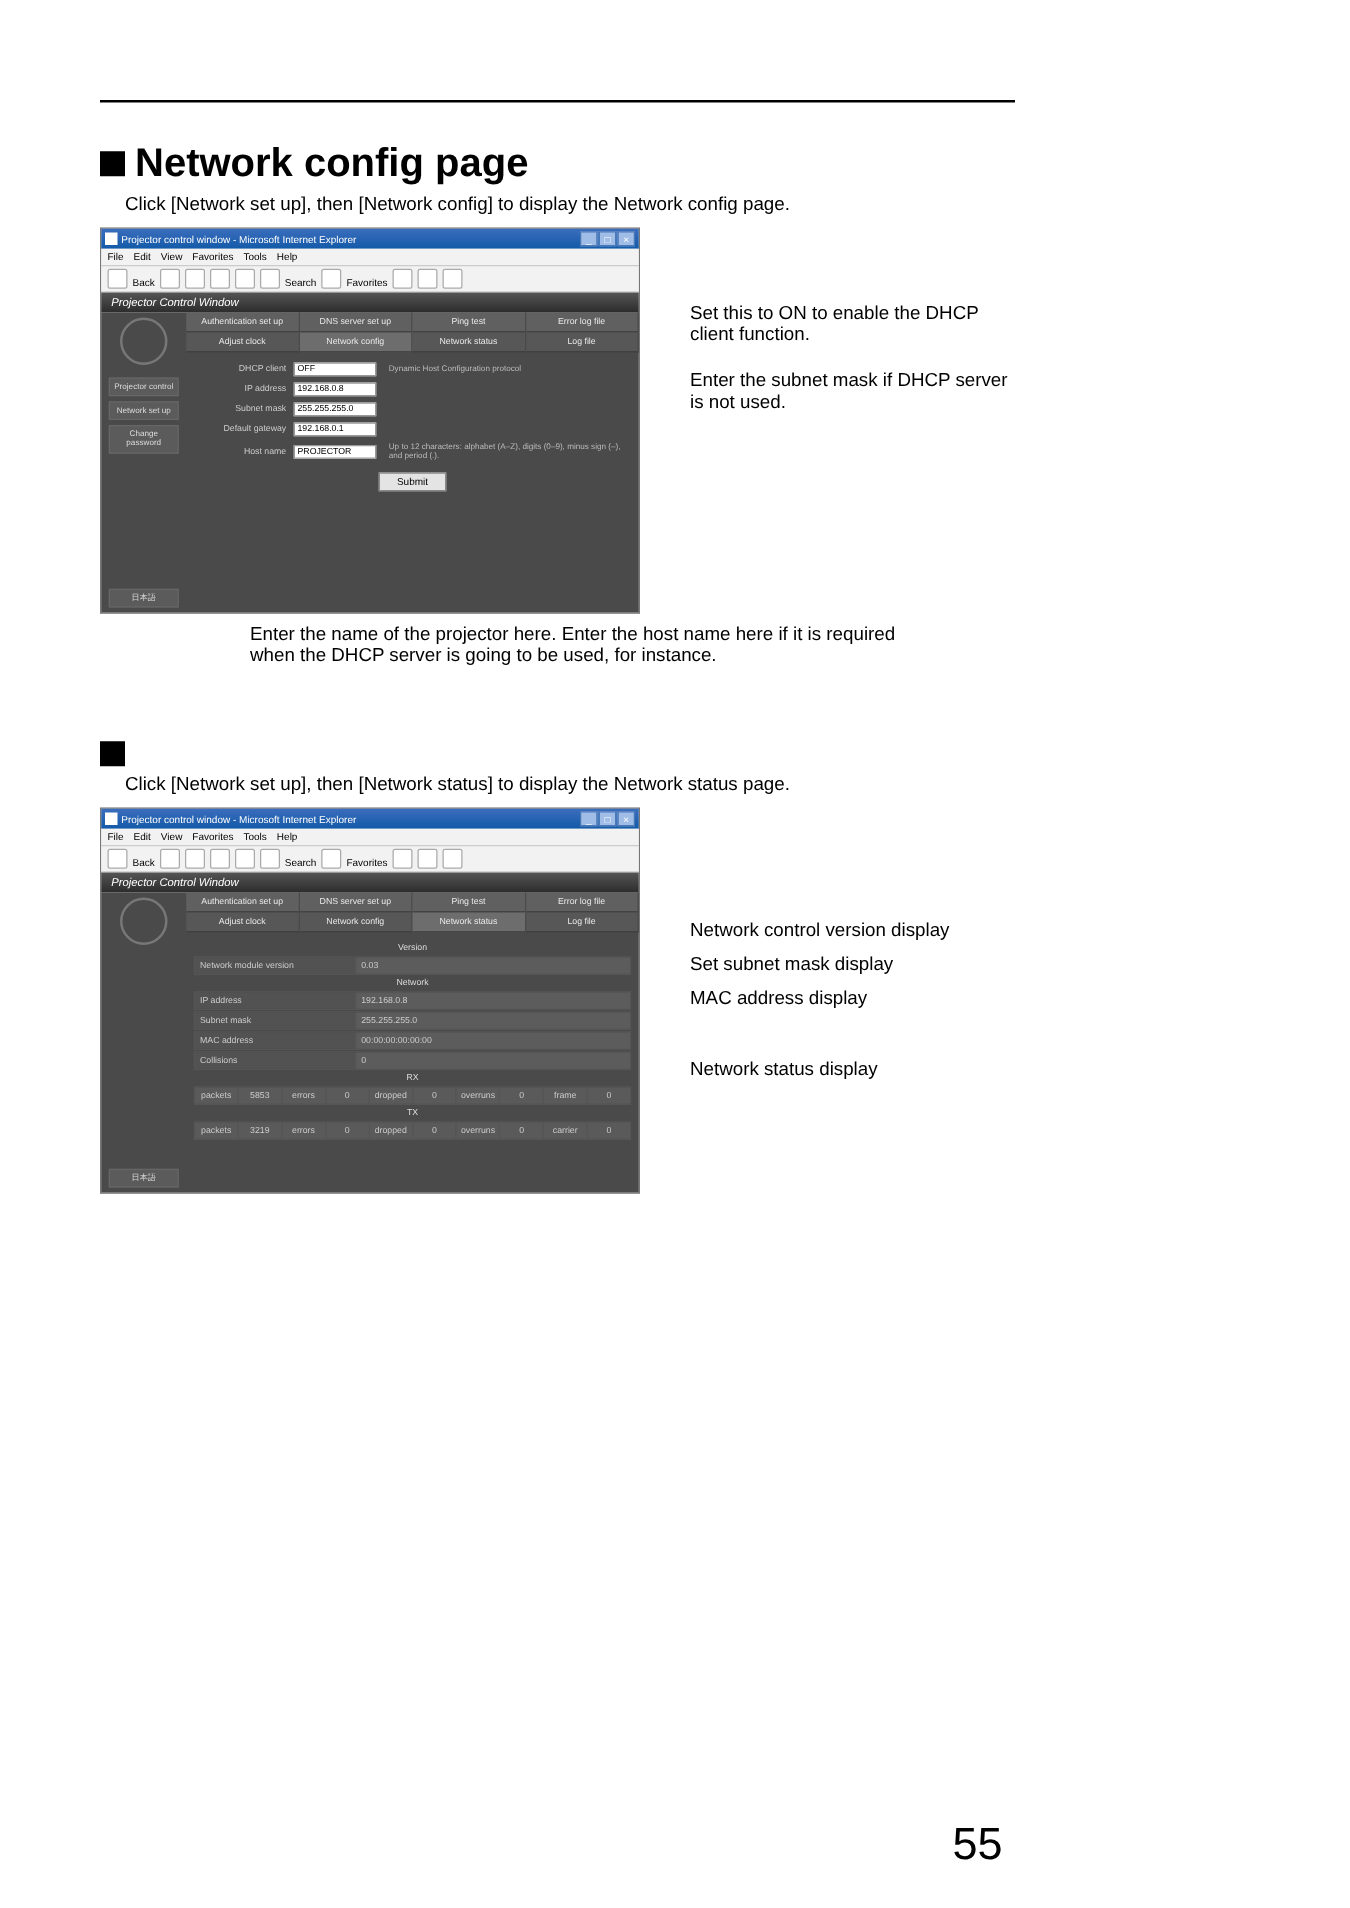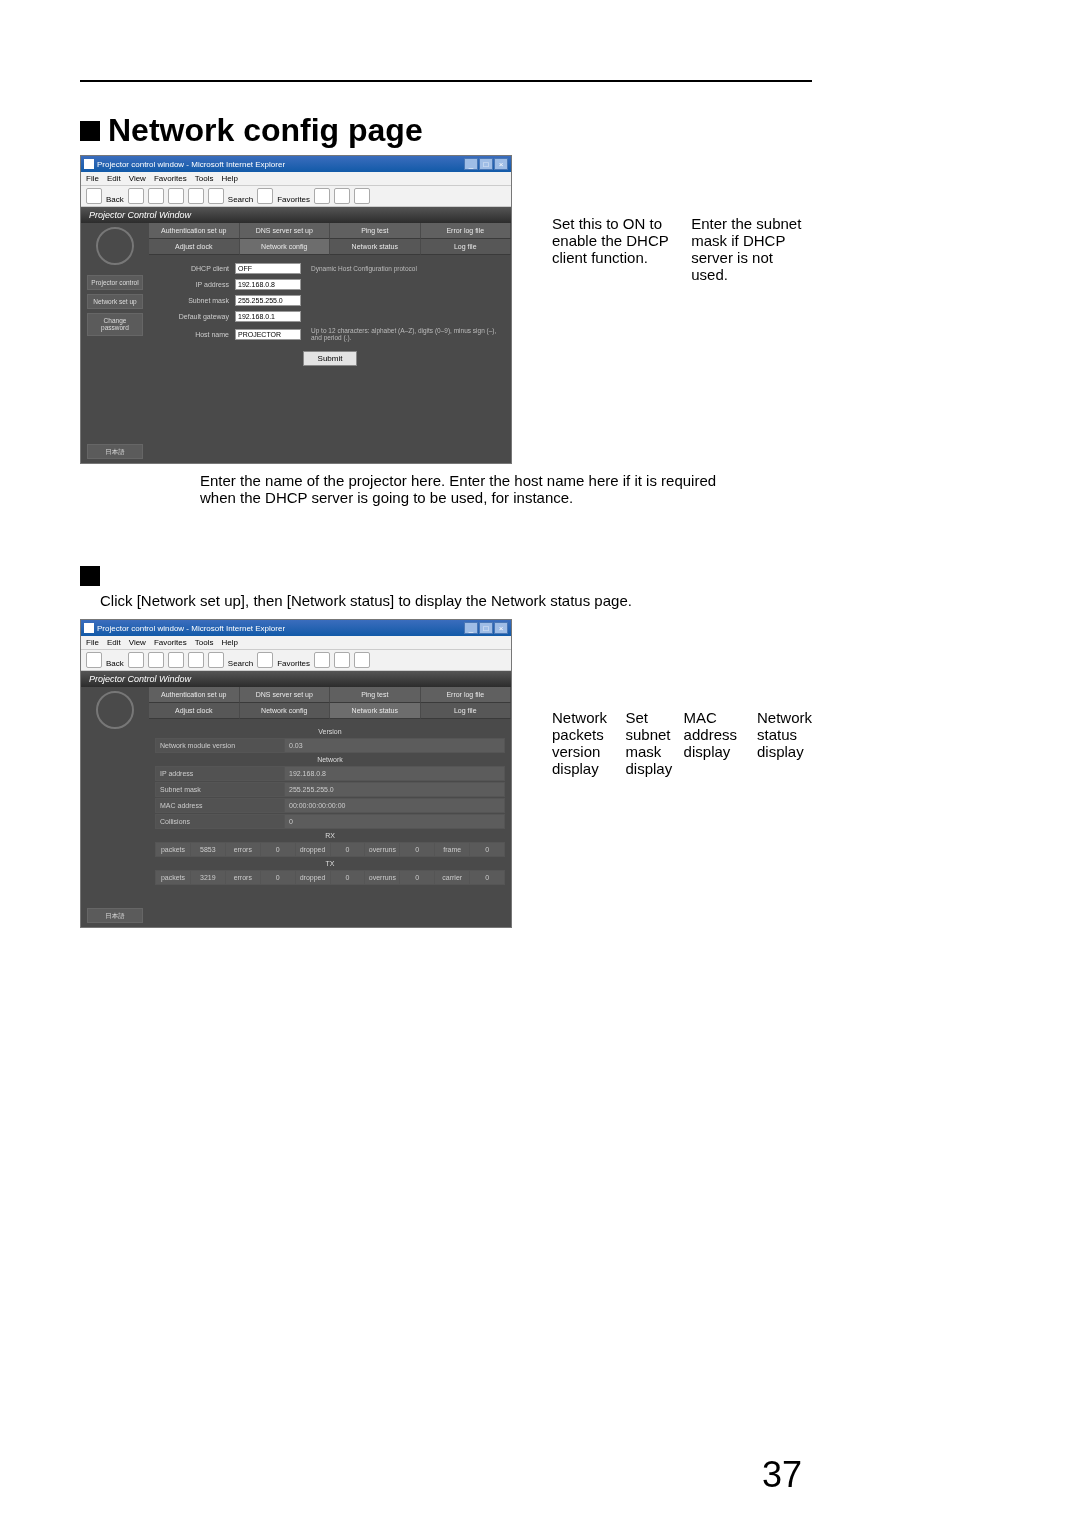--- a/index.html
+++ b/index.html
@@ -26,21 +26,21 @@
   .tabrow{display:flex}
   .tab{flex:1;font-size:7px;color:#e9e9e9;background:#606060;text-align:center;padding:4px 2px;border-right:1px solid #4a4a4a;border-bottom:1px solid #3a3a3a}
   .tabrow2 .tab{background:#575757}
   .tab.sel{background:#6d6d6d}
   .form-area{padding:8px 10px;color:#ddd;font-size:7px}
   .frow{display:flex;align-items:center;margin-bottom:5px}
   .flabel{width:70px;text-align:right;padding-right:6px;color:#ccc}
   .finp{background:#fff;color:#000;font-size:7px;width:60px;padding:1px 2px;border:1px solid #999}
   .fdesc{margin-left:10px;color:#bbb;font-size:6.5px;flex:1}
   .submit{background:#e4e4e4;border:1px solid #888;color:#000;font-size:8px;padding:2px 14px}
-  .callouts{margin-left:40px;flex:1;display:flex;flex-direction:row;gap:20px;padding-top:60px}
+  .callouts{margin-left:40px;flex:1;display:flex;flex-direction:column;gap:20px;padding-top:60px}
   .callouts div{position:relative}
   .host-caption{margin:8px 0 0 120px;max-width:550px}
   
   .stat-area{padding:6px;color:#ccc;font-size:7px}
   .stat-hd{text-align:center;font-size:7px;color:#ddd;margin:3px 0}
   .srow{display:flex;border:1px solid #555;margin-bottom:1px}
   .scell{padding:3px 4px;border-right:1px solid #555}
   .scell:last-child{border-right:0}
   .slabel{width:120px;background:#525252}
   .svalue{flex:1;background:#5c5c5c}
@@ -52,20 +52,21 @@
 </head>
 <body>
 
 <div class="page">
   <div class="rule"></div>
 
   <h2 class="sec-title">
       <span class="sq"></span>
       <span>Network config page</span>
     </h2>
+  <p class="intro">Click [Network set up], then [Network config] to display the Network config page.</p>
 
   <div class="fig-row">
 
     <div class="ie-window">
       <div class="titlebar">
         <span style="width:10px;height:10px;background:#fff;margin-right:3px"></span>
         <span>Projector control window - Microsoft Internet Explorer</span>
         <div class="winbtns">
           <span class="winbtn">_</span>
           <span class="winbtn">□</span>
@@ -263,22 +264,22 @@
                 <div class="c">0</div>
               <div class="c">carrier</div>
                 <div class="c">0</div>
             </div>
           </div>
         </div>
       </div>
     </div>
 
     <div class="callouts" style="padding-top:90px;gap:10px">
-      <div>Network packets version display</div>
+      <div>Network control version display</div>
       <div>Set subnet mask display</div>
       <div>MAC address display</div>
       <div style="height:20px"></div>
       <div>Network status display</div>
     </div>
   </div>
 
-  <div class="pagenum">37</div>
+  <div class="pagenum">55</div>
 </div>
 
 </body></html>

